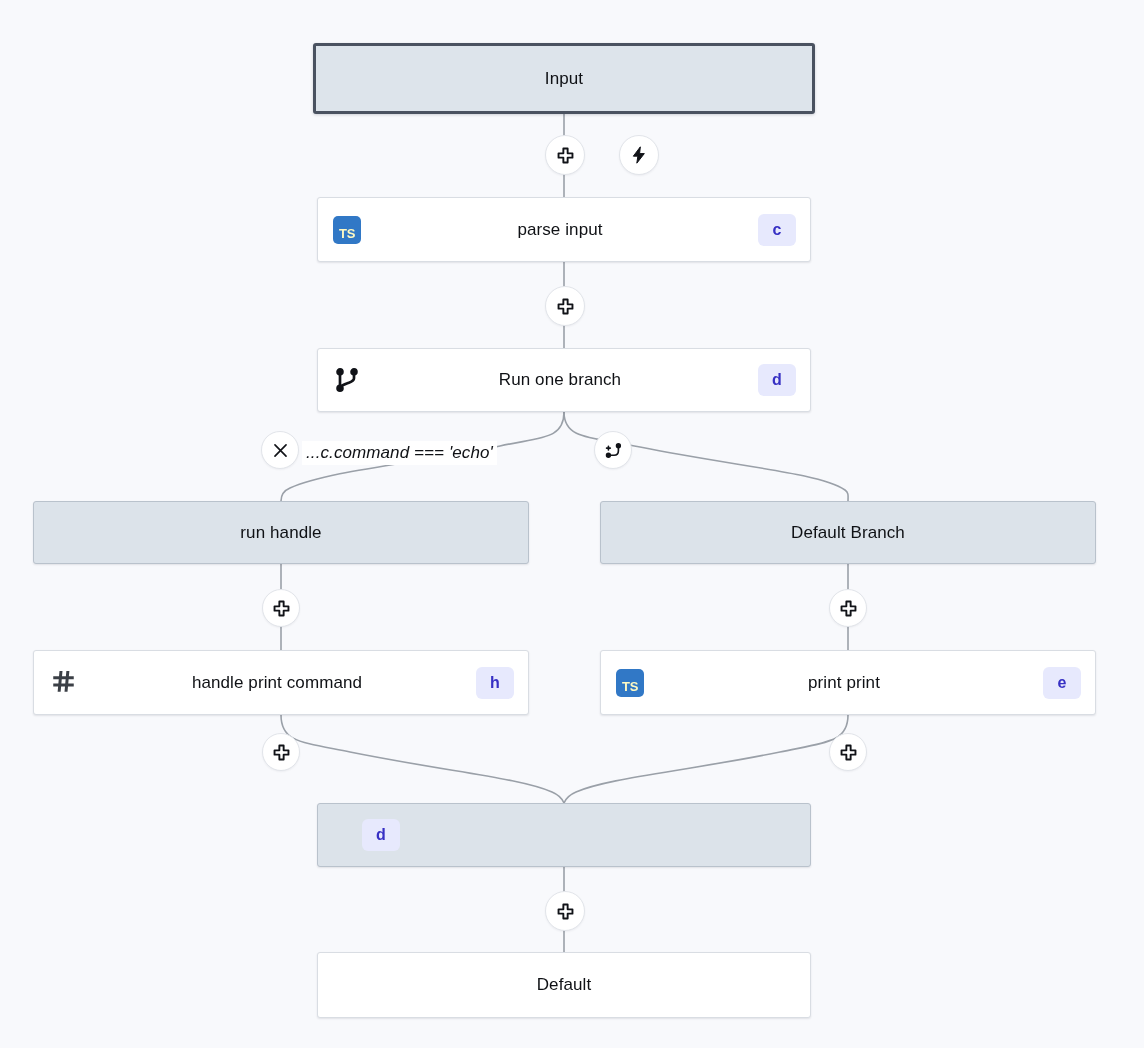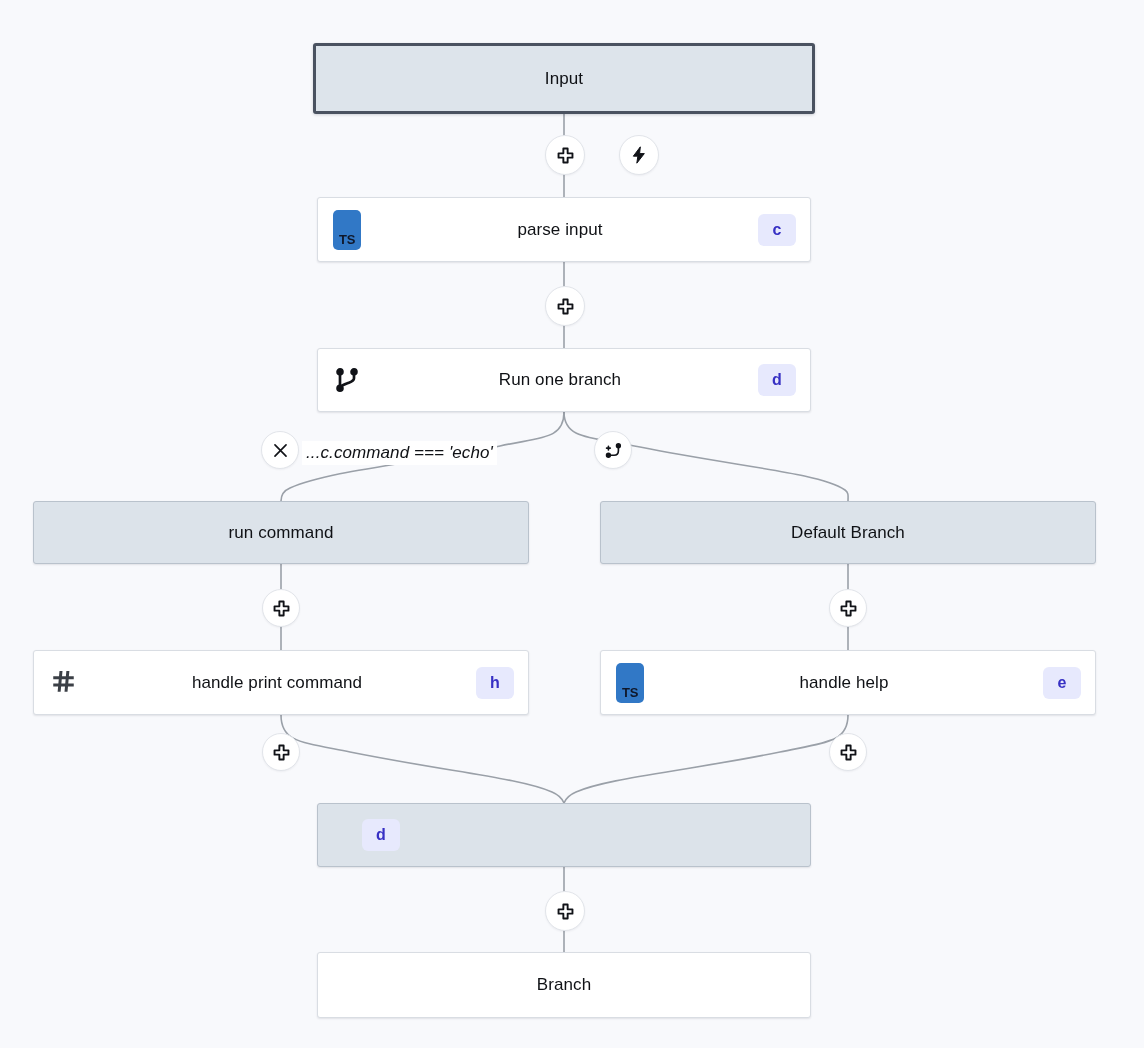--- a/index.html
+++ b/index.html
@@ -86,24 +86,24 @@
     height: 30px;
     margin-left: 14px;
     flex: 0 0 auto;
     display: flex;
     align-items: center;
     justify-content: center;
   }
 
   .ts-badge {
     width: 28px;
-    height: 40px;
+    height: 28px;
     border-radius: 5px;
     background: #3178c6;
-    color: #0f172a;
+    color: #fef9c3;
     font-size: 13px;
     font-weight: bold;
     display: flex;
     align-items: flex-end;
     justify-content: center;
     line-height: 1;
     padding-bottom: 4px;
     box-sizing: border-box;
     letter-spacing: -0.3px;
   }
@@ -208,21 +208,21 @@
         <circle cx="18" cy="5" r="2.1" fill="#111318"></circle>
         <path d="M6 7.1 L6 16.9"></path>
         <path d="M18 7.1 L18 10.5 C18 13 15.5 13.6 12.8 14.6 C10 15.6 7.6 16.4 6.6 17.8"></path>
       </svg>
     </span>
     <span class="node-label">Run one branch</span>
     <span class="key-badge">d</span>
   </div>
 
   <div class="node io" style="left:33px; top:501px; width:496px; height:63px;">
-    <span class="node-label">run command</span>
+    <span class="node-label">run handle</span>
   </div>
 
   <div class="node io" style="left:600px; top:501px; width:496px; height:63px;">
     <span class="node-label">Default Branch</span>
   </div>
 
   <div class="node step" style="left:33px; top:650px; width:496px; height:65px;">
     <span class="node-icon">
       <svg width="30" height="30" viewBox="0 0 24 24" fill="#3b3f46">
         <path d="M9.2 2.4 L11.6 2.4 L11.2 6.6 L14.3 6.6 L14.7 2.4 L17.1 2.4
@@ -234,31 +234,31 @@
       </svg>
     </span>
     <span class="node-label">handle print command</span>
     <span class="key-badge">h</span>
   </div>
 
   <div class="node step" style="left:600px; top:650px; width:496px; height:65px;">
     <span class="node-icon">
       <span class="ts-badge">TS</span>
     </span>
-    <span class="node-label">handle help</span>
+    <span class="node-label">print print</span>
     <span class="key-badge">e</span>
   </div>
 
   <div class="node io" style="left:317px; top:803px; width:494px; height:64px;">
     <span class="icon-spacer"></span>
     <span class="key-badge">d</span>
   </div>
 
   <div class="node plain" style="left:317px; top:952px; width:494px; height:66px;">
-    <span class="node-label">Branch</span>
+    <span class="node-label">Default</span>
   </div>
 
   <div class="circ-btn" style="left:545px; top:135px;">
     <svg width="19" height="19" viewBox="0 0 24 24" fill="none" stroke="#111318" stroke-width="2.4" stroke-linejoin="round">
       <path d="M9.3 3.2 L14.7 3.2 L14.7 9.3 L20.8 9.3 L20.8 14.7 L14.7 14.7
                L14.7 20.8 L9.3 20.8 L9.3 14.7 L3.2 14.7 L3.2 9.3 L9.3 9.3 Z"></path>
     </svg>
   </div>
 
   <div class="circ-btn" style="left:619px; top:135px;">

